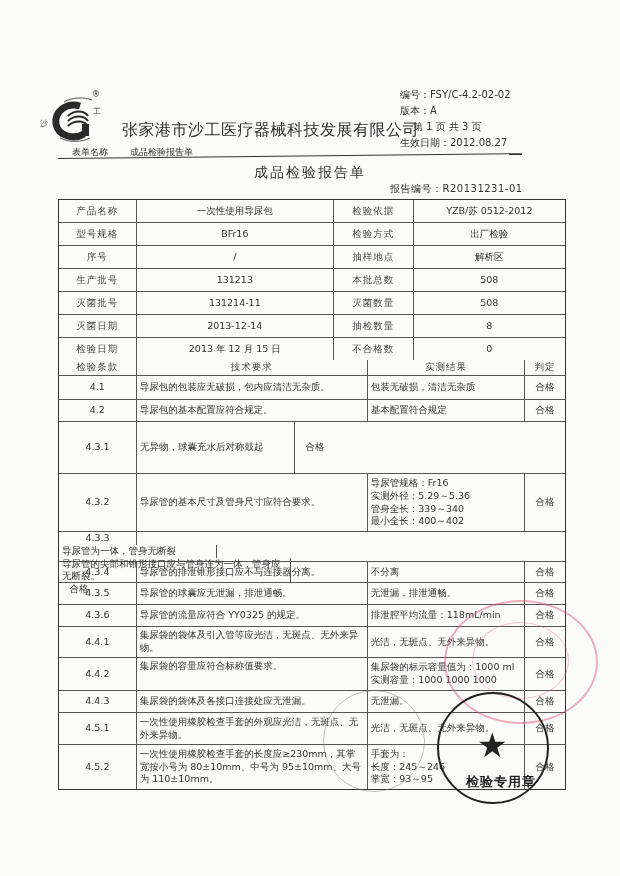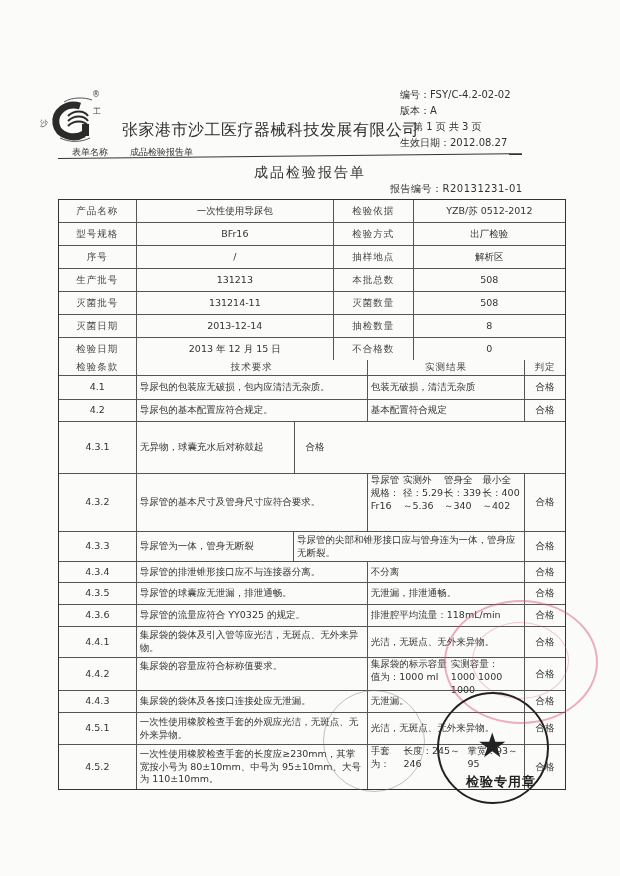--- a/index.html
+++ b/index.html
@@ -21,21 +21,21 @@
   .row { display: flex; border-bottom: 1px solid #555; box-sizing: border-box; }
   .row:last-child { border-bottom: none; }
   .cell { box-sizing: border-box; border-right: 1px solid #555; display: flex; align-items: center; font-size: 9.5px; color: #333; padding: 0 3px; line-height: 1.35; }
   .cell:last-child { border-right: none; }
   .c-center { justify-content: center; text-align: left; }
   .c-left { justify-content: flex-start; text-align: left; }
   .top .c1 { width: 78px; } .top .c2 { width: 198px; } .top .c3 { width: 80px; } .top .c4 { width: 152px; }
   .top .row { height: 23px; }
   .low .c1 { width: 78px; } .low .c2 { width: 232px; } .low .c3 { width: 158px; } .low .c4 { width: 40px; }
   .label { color: #444; letter-spacing: 1px; }
-  .multi { align-items: flex-start; justify-content: center; }
+  .multi { flex-direction: column; align-items: flex-start; justify-content: center; }
 
   .stamp { position: absolute; border-radius: 50%; pointer-events: none; }
   .stamp-red { left: 444px; top: 600px; width: 150px; height: 120px; border: 2px solid rgba(214,80,110,0.45); }
   .stamp-red-inner { left: 472px; top: 622px; width: 95px; height: 75px; border: 1px solid rgba(214,80,110,0.3); }
   .stamp-grey { left: 323px; top: 690px; width: 100px; height: 100px; border: 1.5px solid rgba(120,120,120,0.45); }
   .stamp-black { left: 437px; top: 692px; width: 108px; height: 108px; border: 2.5px solid #222; }
   .stamp-black-text { position: absolute; left: 466px; top: 773px; font-size: 13px; font-weight: bold; color: #222; letter-spacing: 1px; white-space: nowrap; }
   .stamp-star { position: absolute; left: 477px; top: 728px; font-size: 34px; color: #222; line-height: 1; }
 </style>
 </head>
@@ -144,21 +144,21 @@
       <div class="cell c1 c-center">4.3.2</div>
       <div class="cell c2 c-left">导尿管的基本尺寸及管身尺寸应符合要求。</div>
       <div class="cell c3 multi">
         <span>导尿管规格：Fr16</span>
         <span>实测外径：5.29～5.36</span>
         <span>管身全长：339～340</span>
         <span>最小全长：400～402</span>
       </div>
       <div class="cell c4 c-center">合格</div>
     </div>
-    <div class="row" style="height:30px;">
+    <div class="row" style="height:30px;flex-direction:column;">
       <div class="cell c1 c-center">4.3.3</div>
       <div class="cell c3 c-left">导尿管为一体，管身无断裂</div>
       <div class="cell c2 c-left">导尿管的尖部和锥形接口应与管身连为一体，管身应无断裂。</div>
       <div class="cell c4 c-center">合格</div>
     </div>
     <div class="row" style="height:21px;">
       <div class="cell c1 c-center">4.3.4</div>
       <div class="cell c2 c-left">导尿管的排泄锥形接口应不与连接器分离。</div>
       <div class="cell c3 c-left">不分离</div>
       <div class="cell c4 c-center">合格</div>

